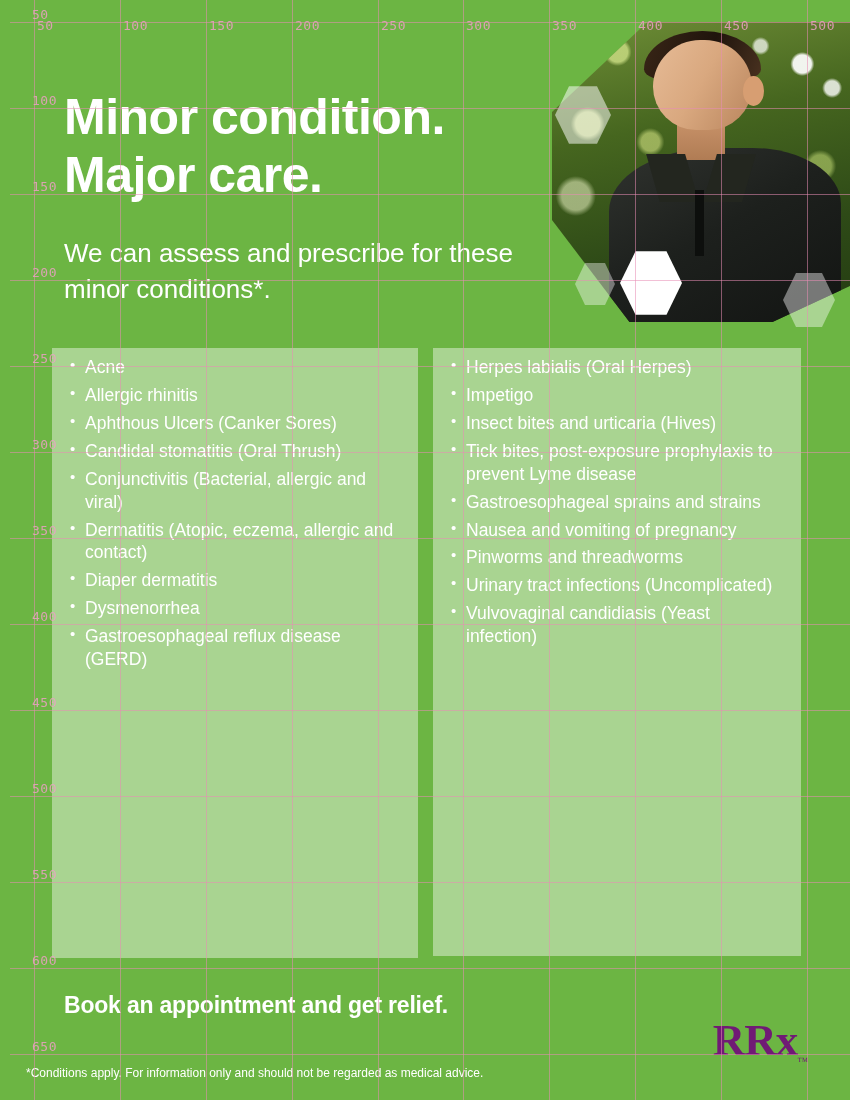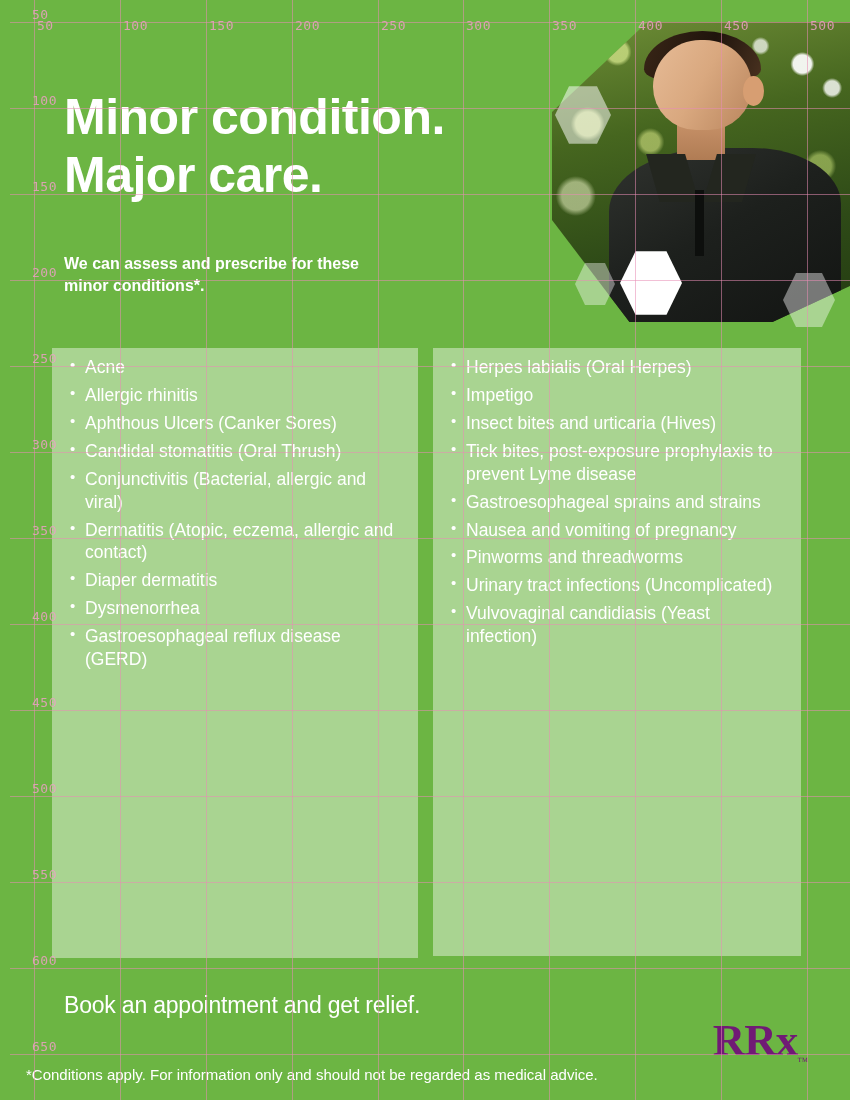--- a/index.html
+++ b/index.html
@@ -112,25 +112,25 @@
     left: 64px; top: 88px;
     width: 500px;
     color: #ffffff;
     font-size: 50px;
     font-weight: bold;
     line-height: 1.16;
     letter-spacing: -0.5px;
   }
   .subhead {
     position: absolute;
-    left: 64px; top: 253px;
+    left: 64px; top: 236px;
     width: 470px;
     color: #ffffff;
-    font-size: 16px;
-    font-weight: bold;
+    font-size: 26px;
+    font-weight: normal;
     line-height: 1.38;
   }
 
   
   .card {
     position: absolute;
     top: 348px;
     background: rgba(255,255,255,0.42);
     padding: 8px 16px 14px 16px;
   }
@@ -153,21 +153,21 @@
     font-size: 15px;
     color: #ffffff;
   }
 
   
   .cta {
     position: absolute;
     left: 64px; top: 992px;
     color: #ffffff;
     font-size: 23px;
-    font-weight: normal;
+    font-weight: bold;
     letter-spacing: -0.2px;
   }
   .logo {
     position: absolute;
     right: 42px; top: 1018px;
     color: #701a75;
     font-family: "Liberation Serif", serif;
     font-size: 45px;
     font-weight: bold;
     letter-spacing: -1px;
@@ -176,21 +176,21 @@
   .logo .tm {
     font-size: 11px;
     vertical-align: sub;
     font-weight: normal;
     letter-spacing: 0;
   }
   .fineprint {
     position: absolute;
     left: 26px; top: 1066px;
     color: #ffffff;
-    font-size: 15px;
+    font-size: 12px;
     line-height: 1.2;
   }
 
   
   .grid-overlay {
     position: absolute;
     inset: 0;
     pointer-events: none;
     margin-left: 10px;
   }

